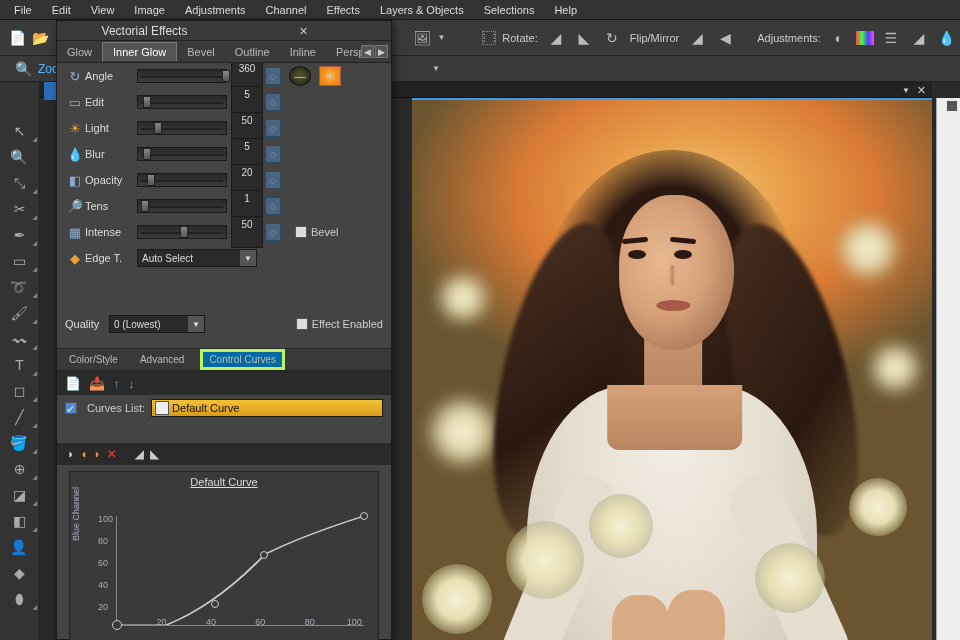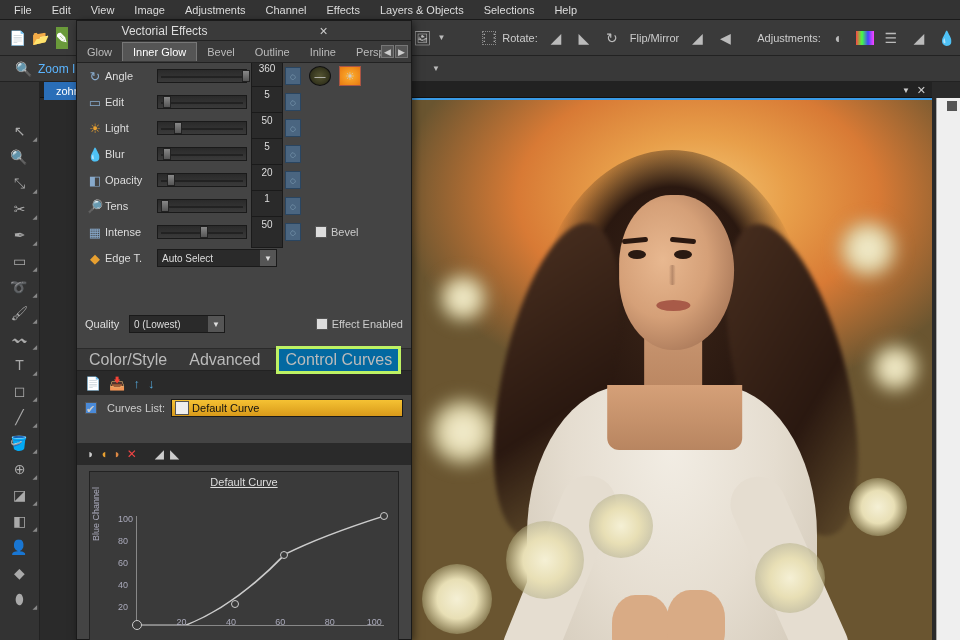--- a/index.html
+++ b/index.html
@@ -18,21 +18,21 @@
 .lefttools{position:absolute;left:0;top:82px;width:40px;bottom:0;background:#333;border-right:1px solid #222;padding-top:36px}
 .lefttools .trow{height:26px;display:flex;align-items:center;justify-content:center;color:#aaa;font-size:14px;cursor:pointer;position:relative}
 .lefttools .trow .arr{position:absolute;right:2px;bottom:2px;font-size:6px;color:#888}
 .canvas{position:absolute;left:412px;top:98px;right:28px;bottom:0;background:#1a1a1a;border-top:2px solid #3a9be6;overflow:hidden}
 .rightsb{position:absolute;right:0;top:98px;width:24px;bottom:0;background:#efefef;border-left:1px solid #aaa}
 .rightsb::after{content:"";position:absolute;top:3px;right:3px;width:10px;height:10px;background:#555}
 .tabbar-top{position:absolute;left:40px;right:28px;top:82px;height:16px;background:#222;border-bottom:1px solid #111}
 .tabbar-top .tbclose{position:absolute;right:6px;top:2px;color:#ccc;font-size:11px}
 .tabbar-top .tbdrop{position:absolute;right:22px;top:4px;color:#ccc;font-size:8px}
 
-.panel{position:absolute;left:76px;top:20px;width:336px;height:620px;background:#444;border:1px solid #1a1a1a;box-shadow:2px 2px 8px rgba(0,0,0,.5);z-index:5}
+.panel{position:absolute;left:56px;top:20px;width:336px;height:620px;background:#444;border:1px solid #1a1a1a;box-shadow:2px 2px 8px rgba(0,0,0,.5);z-index:5}
 .ptitle{background:#3a3a3a;height:20px;display:flex;align-items:center;padding:0 8px;border-bottom:1px solid #222}
 .ptitle span{flex:1;text-align:center;color:#ddd;font-size:12px}
 .ptitle .cx{color:#ccc;font-size:14px;cursor:pointer}
 .ptabs{background:#3a3a3a;height:22px;display:flex;align-items:center;font-size:11px;border-bottom:1px solid #222;position:relative}
 .ptab{padding:3px 10px;color:#bbb;cursor:pointer}
 .ptab.active{background:#555;color:#fff;border:1px solid #777;border-bottom:none}
 .ptabs .nav{position:absolute;right:3px;display:flex}
 .ptabs .nav div{width:13px;height:13px;background:#555;border:1px solid #777;margin-left:1px;display:flex;align-items:center;justify-content:center;font-size:9px}
 .subtitle{padding:3px 8px;color:#ddd;font-size:11px;background:#3e3e3e}
 .prop{display:flex;align-items:center;height:26px;padding:0 8px}
@@ -40,21 +40,21 @@
 .prop .plbl{width:52px;color:#ddd;font-size:11px}
 .slider{flex:0 0 90px;height:14px;position:relative;background:linear-gradient(#2a2a2a,#3a3a3a);border:1px solid #1a1a1a;margin-right:4px}
 .slider .track{position:absolute;left:3px;right:3px;top:6px;height:2px;background:#222}
 .slider .thumb{position:absolute;width:8px;height:12px;background:linear-gradient(#888,#555);border:1px solid #222;top:0}
 .valbox{width:32px;height:32px;background:#2a2a2a;border:1px solid #1a1a1a;color:#ddd;font-size:10px;text-align:center;line-height:16px}
 .spinbtn{width:16px;height:18px;background:#4a6580;border:1px solid #2a4560;margin-left:2px;display:flex;align-items:center;justify-content:center;font-size:10px;color:#acd}
 .sunbtn{width:22px;height:20px;margin-left:8px;display:flex;align-items:center;justify-content:center}
 .chk{width:12px;height:12px;background:#ddd;border:1px solid #555;margin-right:4px}
 .dd{height:18px;background:#2a2a2a;border:1px solid #1a1a1a;display:flex;align-items:center;padding:0 4px;color:#ddd;font-size:10px;position:relative}
 .dd .ar{position:absolute;right:0;width:16px;height:16px;background:#555;display:flex;align-items:center;justify-content:center;font-size:8px}
-.ptabs2{display:flex;background:#393939;height:22px;align-items:center;padding:0 6px;gap:10px;border-bottom:1px solid #222;font-size:16px}
+.ptabs2{display:flex;background:#393939;height:22px;align-items:center;padding:0 6px;gap:10px;border-bottom:1px solid #222;font-size:10px}
 .pt2{color:#bbb;cursor:pointer;padding:2px 6px}
 .pt2.act{background:#0369a1;border:3px solid #bef264}
 .icorow{background:#2a2a2a;height:24px;display:flex;align-items:center;padding:0 8px;gap:8px}
 .icorow span{font-size:13px;color:#acd;cursor:pointer}
 .cvrow{display:flex;align-items:center;padding:4px 8px;gap:6px}
 .cvlist{flex:1;height:18px;background:linear-gradient(#f5c233,#d89a1a);border:1px solid #1a1a1a;display:flex;align-items:center}
 .cvlist .sq{width:14px;height:14px;background:#eee;border:1px solid #555;margin:0 3px}
 .grapharea{margin:6px 12px;height:170px;position:relative;background:#3a3a3a;border:1px solid #222}
 .gicons{display:flex;gap:6px;padding:4px 10px;background:#2a2a2a}
 .gicons span{font-size:12px}

